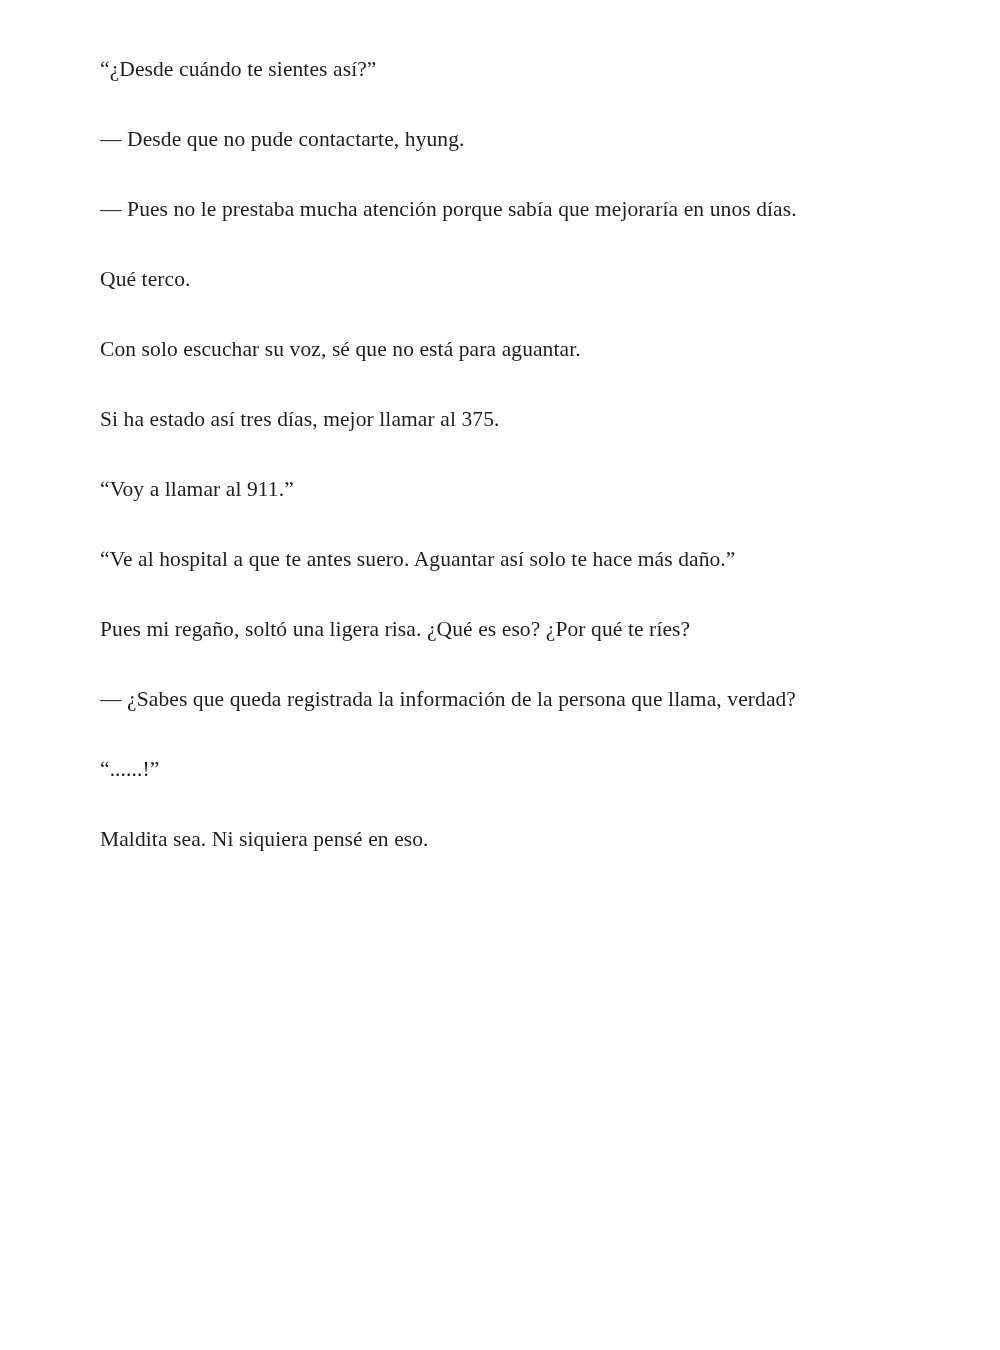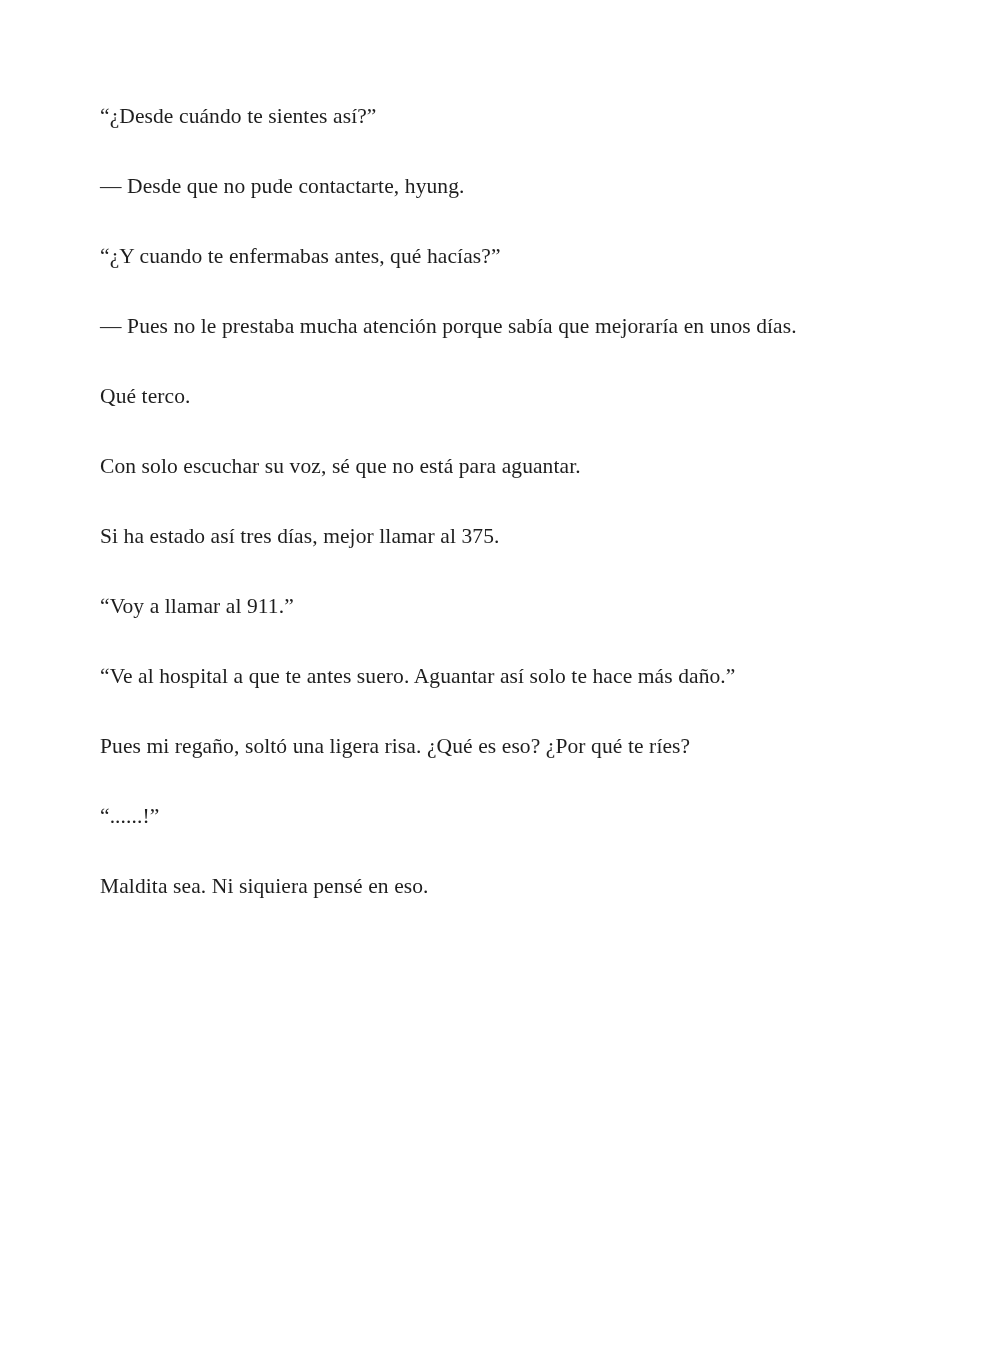--- a/index.html
+++ b/index.html
@@ -2,38 +2,38 @@
 <html><head>
 <meta charset="utf-8">
 <style>
   html, body { margin: 0; padding: 0; background: #ffffff; }
   body { width: 1000px; height: 1350px; overflow: hidden; }
   .page {
     position: relative;
     width: 1000px;
     height: 1350px;
     box-sizing: border-box;
-    padding: 99px 130px 0 100px;
+    padding: 52px 130px 0 100px;
     font-family: "Liberation Serif", "DejaVu Serif", serif;
     font-size: 21.5px;
     line-height: 35px;
     color: #1e1e1e;
     letter-spacing: 0.1px;
   }
   .para { margin: 0 0 35px 0; }
 </style>
 </head>
 <body>
 
 <div class="page">
   <p class="para">“¿Desde cuándo te sientes así?”</p>
   <p class="para">— Desde que no pude contactarte, hyung.</p>
-  <p class="para">“¿Y cuando te enfermabas antes, qué hacías?”</p>
   <p class="para">— Pues no le prestaba mucha atención porque sabía que mejoraría en unos días.</p>
   <p class="para">Qué terco.</p>
   <p class="para">Con solo escuchar su voz, sé que no está para aguantar.</p>
   <p class="para">Si ha estado así tres días, mejor llamar al 375.</p>
   <p class="para">“Voy a llamar al 911.”</p>
   <p class="para">“Ve al hospital a que te antes suero. Aguantar así solo te hace más daño.”</p>
   <p class="para">Pues mi regaño, soltó una ligera risa. ¿Qué es eso? ¿Por qué te ríes?</p>
+  <p class="para">— ¿Sabes que queda registrada la información de la persona que llama, verdad?</p>
   <p class="para">“......!”</p>
   <p class="para">Maldita sea. Ni siquiera pensé en eso.</p>
 </div>
 
 </body></html>

